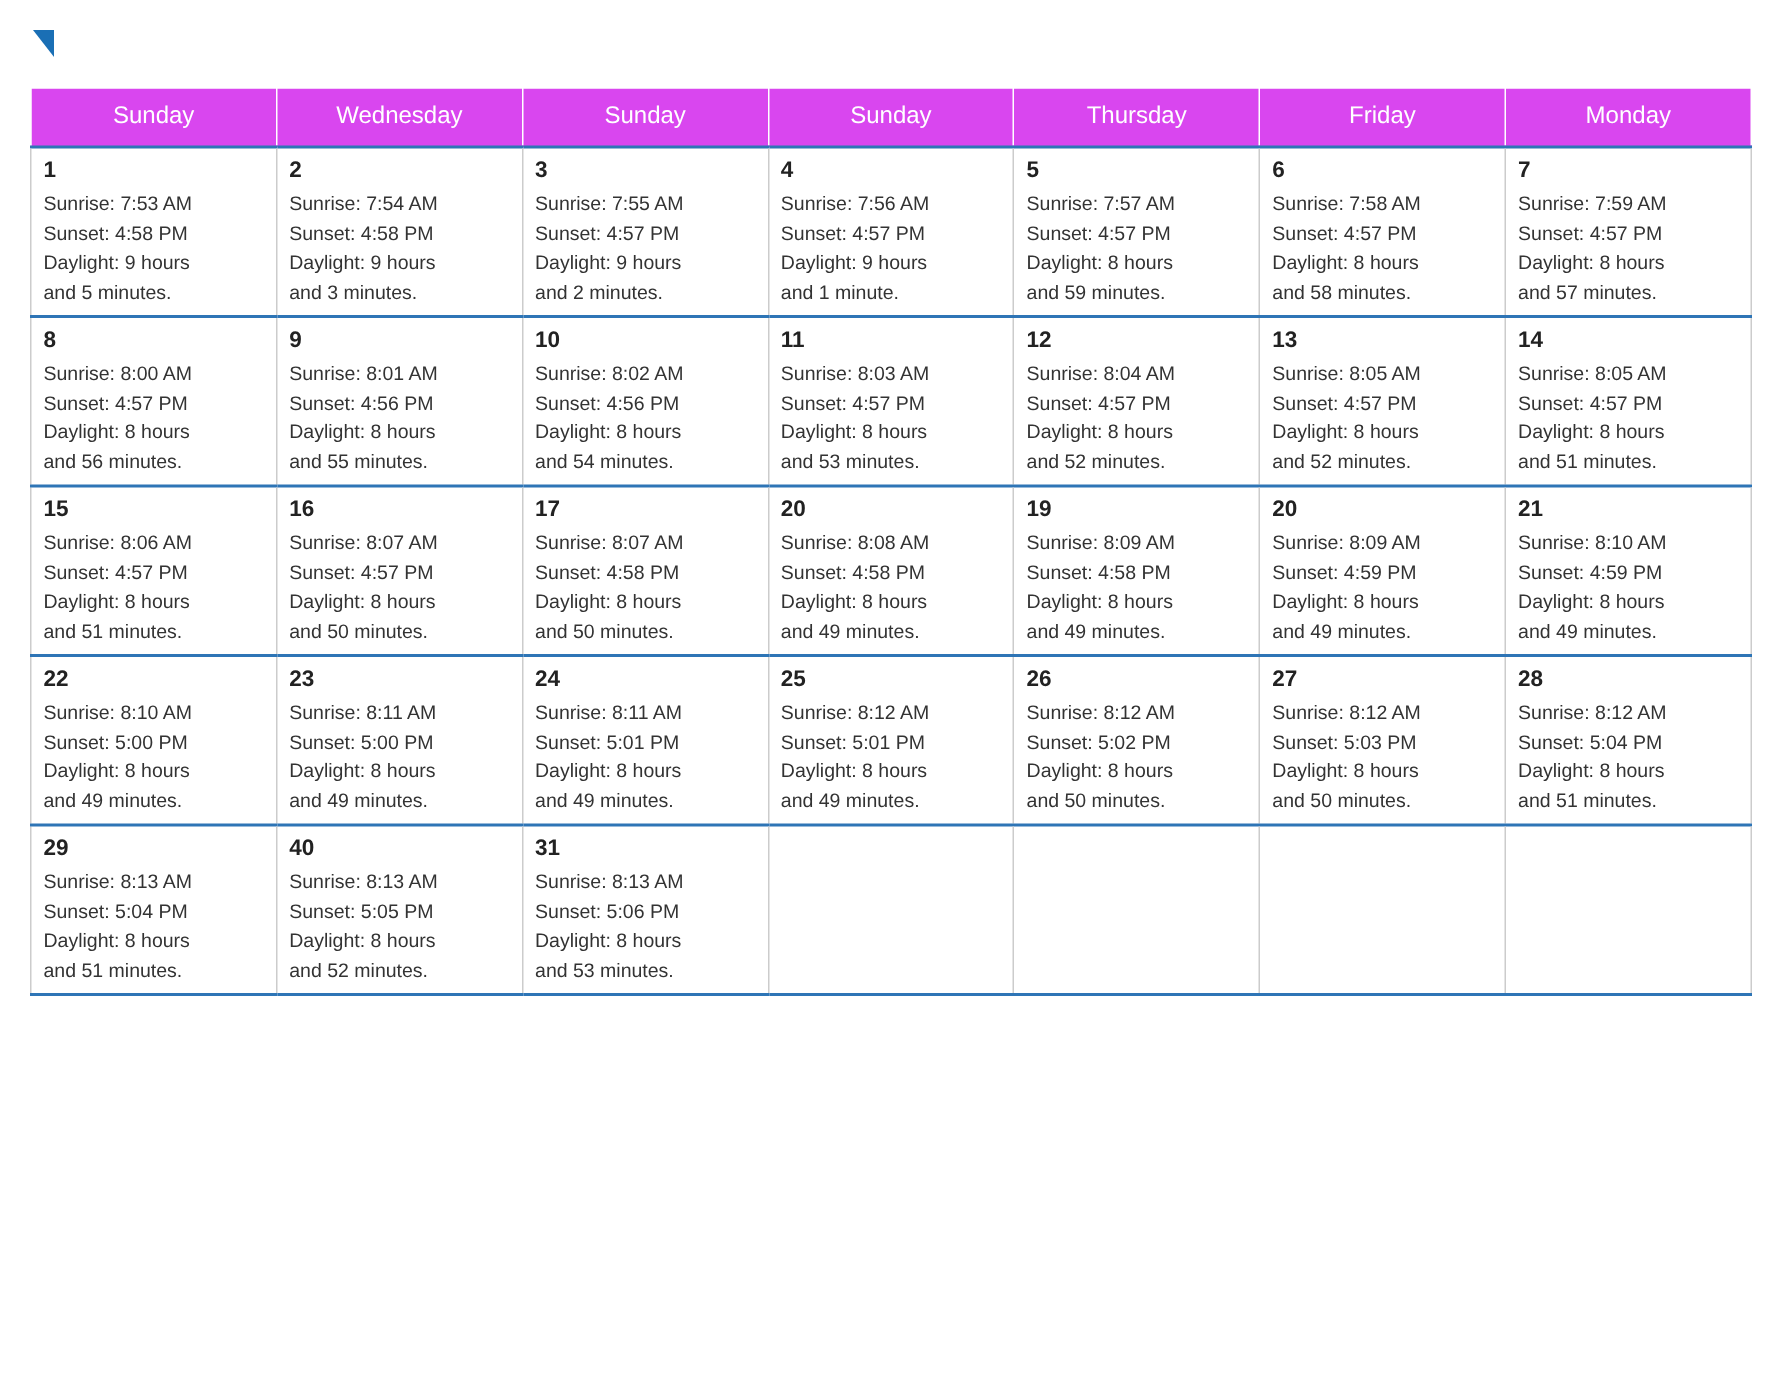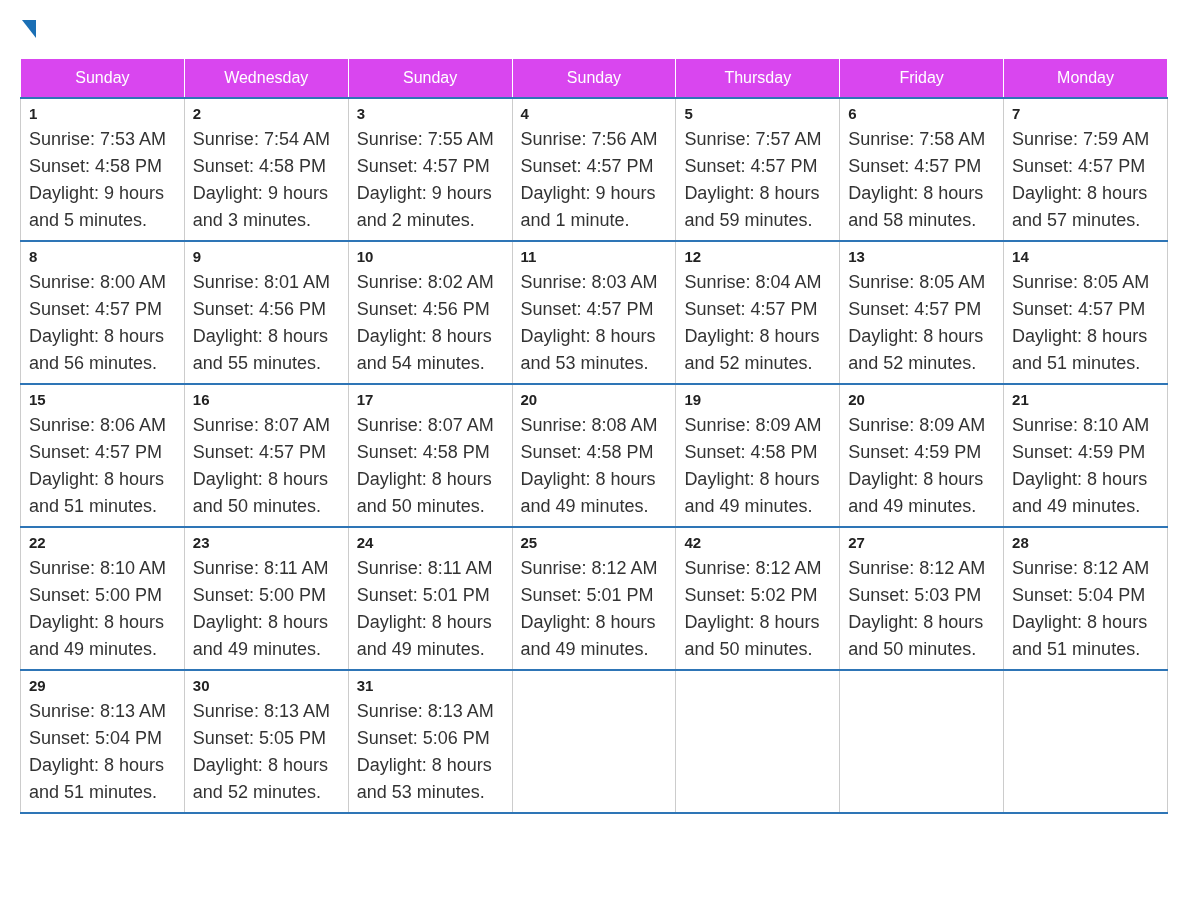--- a/index.html
+++ b/index.html
@@ -69,21 +69,21 @@
       border-bottom: 2px solid #2e75b6;
     }
     .day-number {
       font-size: 15px;
       font-weight: bold;
       color: #222;
       display: block;
       margin-bottom: 4px;
     }
     .day-info {
-      font-size: 18px;
+      font-size: 13px;
       line-height: 1.5;
       color: #333;
     }
     .empty-cell {
       background: #fff;
     }
     .logo-wrapper {
       display: flex;
       flex-direction: column;
       align-items: flex-start;
@@ -230,39 +230,39 @@
       </td>
         <td>
         <span class="day-number">24</span>
         <span class="day-info">Sunrise: 8:11 AM<br>Sunset: 5:01 PM<br>Daylight: 8 hours<br>and 49 minutes.</span>
       </td>
         <td>
         <span class="day-number">25</span>
         <span class="day-info">Sunrise: 8:12 AM<br>Sunset: 5:01 PM<br>Daylight: 8 hours<br>and 49 minutes.</span>
       </td>
         <td>
-        <span class="day-number">42</span>
+        <span class="day-number">26</span>
         <span class="day-info">Sunrise: 8:12 AM<br>Sunset: 5:02 PM<br>Daylight: 8 hours<br>and 50 minutes.</span>
       </td>
         <td>
         <span class="day-number">27</span>
         <span class="day-info">Sunrise: 8:12 AM<br>Sunset: 5:03 PM<br>Daylight: 8 hours<br>and 50 minutes.</span>
       </td>
         <td>
         <span class="day-number">28</span>
         <span class="day-info">Sunrise: 8:12 AM<br>Sunset: 5:04 PM<br>Daylight: 8 hours<br>and 51 minutes.</span>
       </td>
       </tr>
       <tr>
         <td>
         <span class="day-number">29</span>
         <span class="day-info">Sunrise: 8:13 AM<br>Sunset: 5:04 PM<br>Daylight: 8 hours<br>and 51 minutes.</span>
       </td>
         <td>
-        <span class="day-number">30</span>
+        <span class="day-number">40</span>
         <span class="day-info">Sunrise: 8:13 AM<br>Sunset: 5:05 PM<br>Daylight: 8 hours<br>and 52 minutes.</span>
       </td>
         <td>
         <span class="day-number">31</span>
         <span class="day-info">Sunrise: 8:13 AM<br>Sunset: 5:06 PM<br>Daylight: 8 hours<br>and 53 minutes.</span>
       </td>
         <td class="empty-cell"></td>
         <td class="empty-cell"></td>
         <td class="empty-cell"></td>
         <td class="empty-cell"></td>

